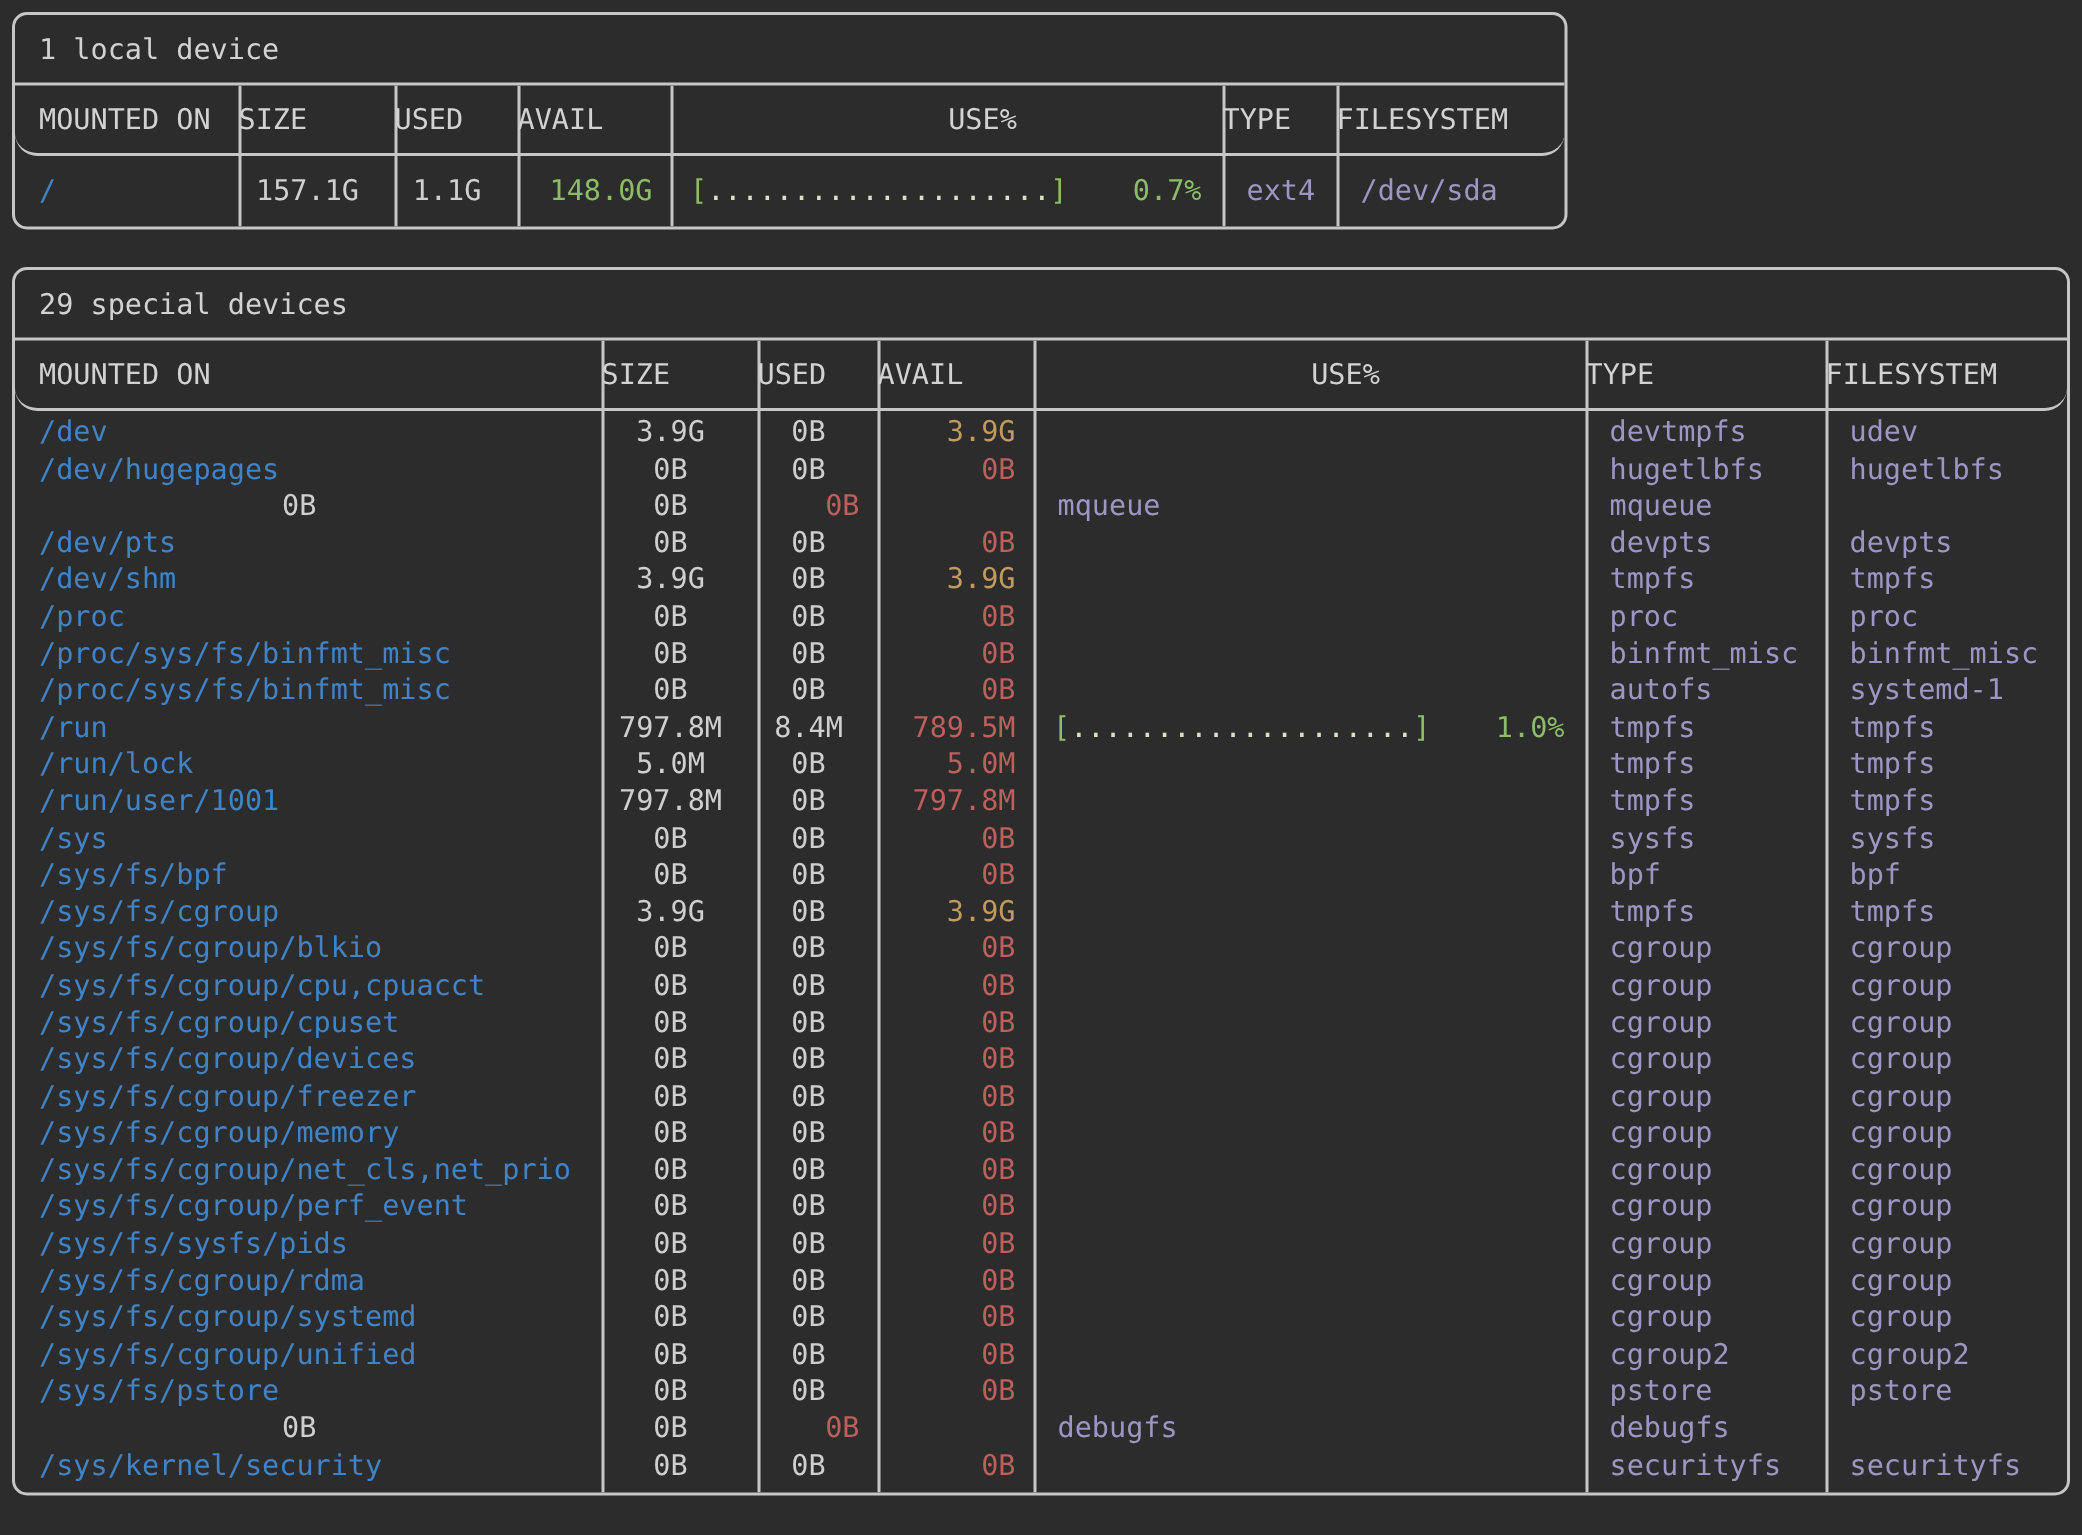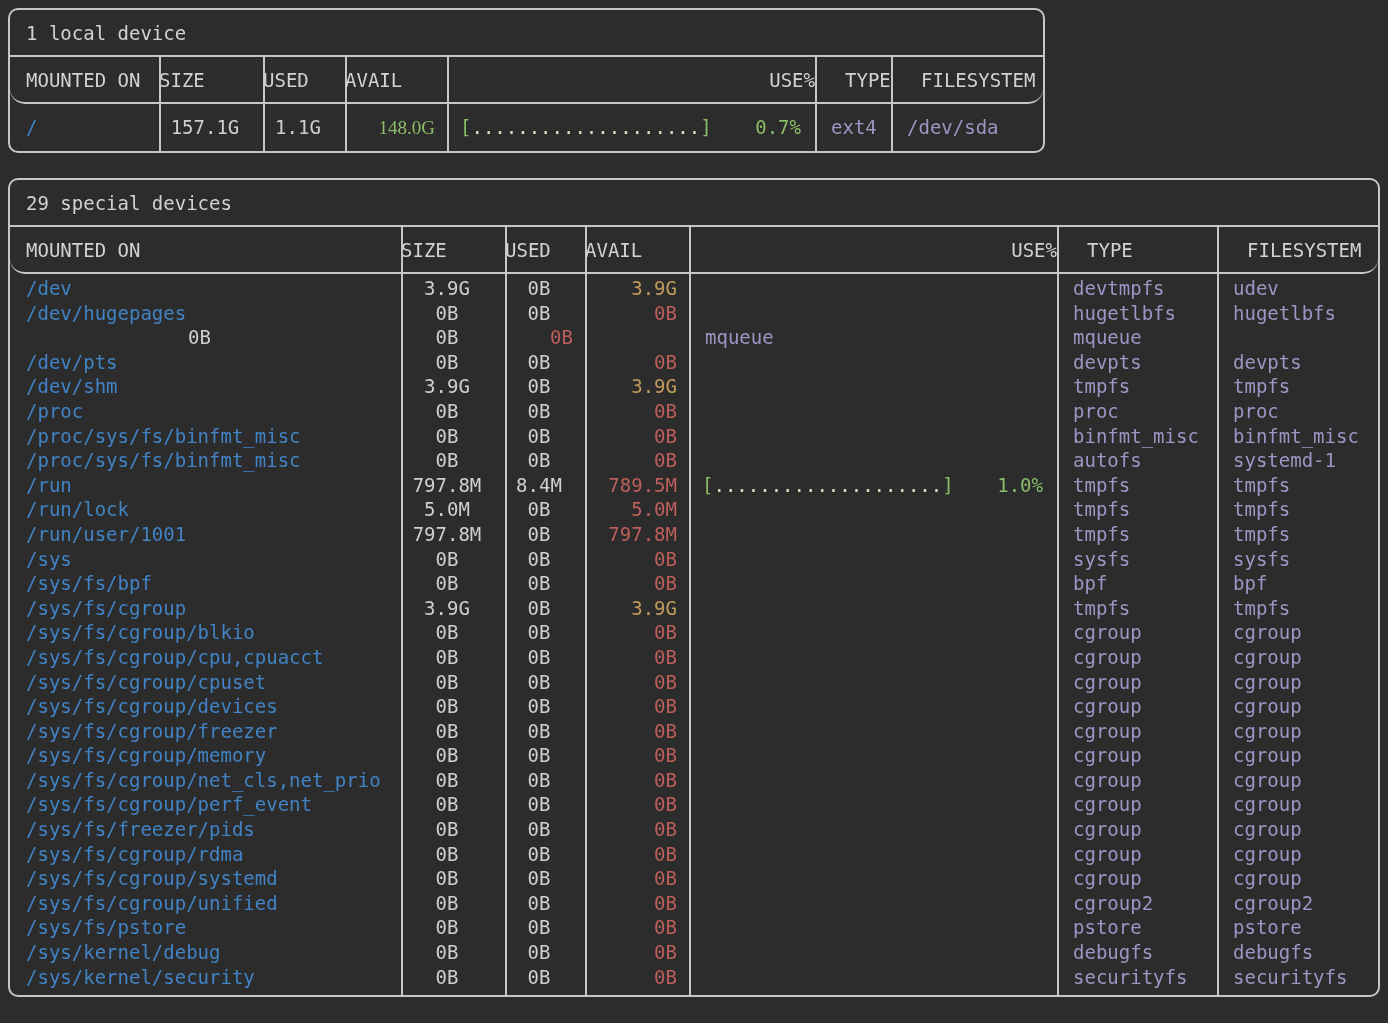--- a/index.html
+++ b/index.html
@@ -55,32 +55,32 @@
       linear-gradient(var(--border,#c6c6c6),var(--border,#c6c6c6)),
       linear-gradient(var(--border,#c6c6c6),var(--border,#c6c6c6));
     background-repeat: no-repeat;
     background-size: 2px 100%;
     background-position: 391px 0, 495px 0, 575px 0, 679px 0, 1047px 0, 1207px 0;
   }
 
   .hc { line-height: 47px; white-space: pre; overflow: hidden; }
   .h-mount { padding-left: 16px; text-align: left; }
   .h-size, .h-used, .h-avail { padding-right: 16px; }
-  .h-use { text-align: right; margin-left: 48px; }
-  .h-type, .h-fs { padding-left: 30px; text-align: left; }
+  .h-use { text-align: center; margin-left: 48px; }
+  .h-type, .h-fs { padding-left: 0; text-align: left; }
 
   .t1 .tbody .trow { line-height: 47px; }
   .t2 .tbody { padding: 2px 0 6px; }
   .t2 .tbody .trow { line-height: 24.6px; }
 
   .c { white-space: pre; overflow: hidden; }
   .c-mount { padding-left: 16px; color: var(--mount, #4183c4); }
   .c-size, .c-used { padding-right: 12px; text-align: center; color: var(--value, #cfcfcf); }
   .c-avail { padding-right: 12px; text-align: right; }
-  .av-green  { color: var(--green,  #8bbd68); font-family: Liberation Serif, serif; }
+  .av-green  { color: var(--green,  #8bbd68); }
   .av-yellow { color: var(--yellow, #c19a5e); }
   .av-red    { color: var(--red,    #bd5f5a); }
   .c-use { display: flex; justify-content: space-between; align-items: center; padding: 0 14px 0 13px; }
   .c-use .br   { color: var(--green, #8bbd68); }
   .c-use .dots { color: var(--bar_dot, #d4e3c0); }
   .c-use .pct  { color: var(--green, #8bbd68); }
   .c-type, .c-fs { padding-left: 16px; color: var(--purple, #9d95c3); }
 </style>
 </head>
 <body>
@@ -336,21 +336,21 @@
     <div class="c c-mount">/sys/fs/cgroup/perf_event</div>
     <div class="c c-size">0B</div>
     <div class="c c-used">0B</div>
     <div class="c c-avail av-red">0B</div>
     <div class="c c-use"><span class="bar"><span class="br"></span><span class="dots"></span><span class="br"></span></span><span class="pct"></span></div>
     <div class="c c-type">cgroup</div>
     <div class="c c-fs">cgroup</div>
   </div>
 
   <div class="trow">
-    <div class="c c-mount">/sys/fs/freezer/pids</div>
+    <div class="c c-mount">/sys/fs/sysfs/pids</div>
     <div class="c c-size">0B</div>
     <div class="c c-used">0B</div>
     <div class="c c-avail av-red">0B</div>
     <div class="c c-use"><span class="bar"><span class="br"></span><span class="dots"></span><span class="br"></span></span><span class="pct"></span></div>
     <div class="c c-type">cgroup</div>
     <div class="c c-fs">cgroup</div>
   </div>
 
   <div class="trow">
     <div class="c c-mount">/sys/fs/cgroup/rdma</div>
@@ -386,21 +386,20 @@
     <div class="c c-mount">/sys/fs/pstore</div>
     <div class="c c-size">0B</div>
     <div class="c c-used">0B</div>
     <div class="c c-avail av-red">0B</div>
     <div class="c c-use"><span class="bar"><span class="br"></span><span class="dots"></span><span class="br"></span></span><span class="pct"></span></div>
     <div class="c c-type">pstore</div>
     <div class="c c-fs">pstore</div>
   </div>
 
   <div class="trow">
-    <div class="c c-mount">/sys/kernel/debug</div>
     <div class="c c-size">0B</div>
     <div class="c c-used">0B</div>
     <div class="c c-avail av-red">0B</div>
     <div class="c c-use"><span class="bar"><span class="br"></span><span class="dots"></span><span class="br"></span></span><span class="pct"></span></div>
     <div class="c c-type">debugfs</div>
     <div class="c c-fs">debugfs</div>
   </div>
 
   <div class="trow">
     <div class="c c-mount">/sys/kernel/security</div>

